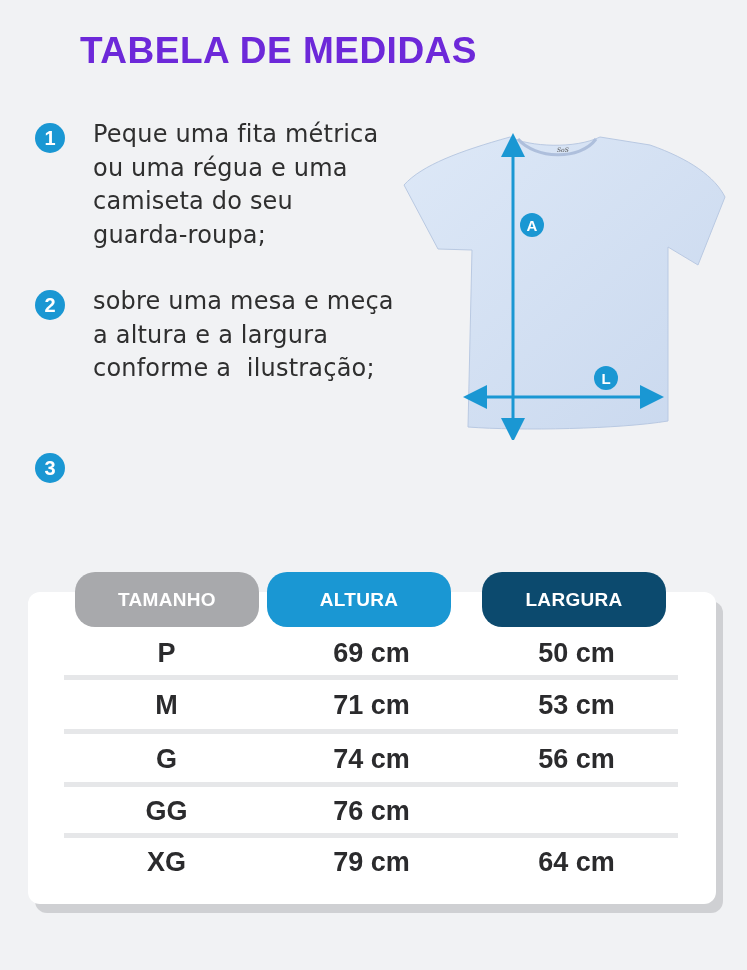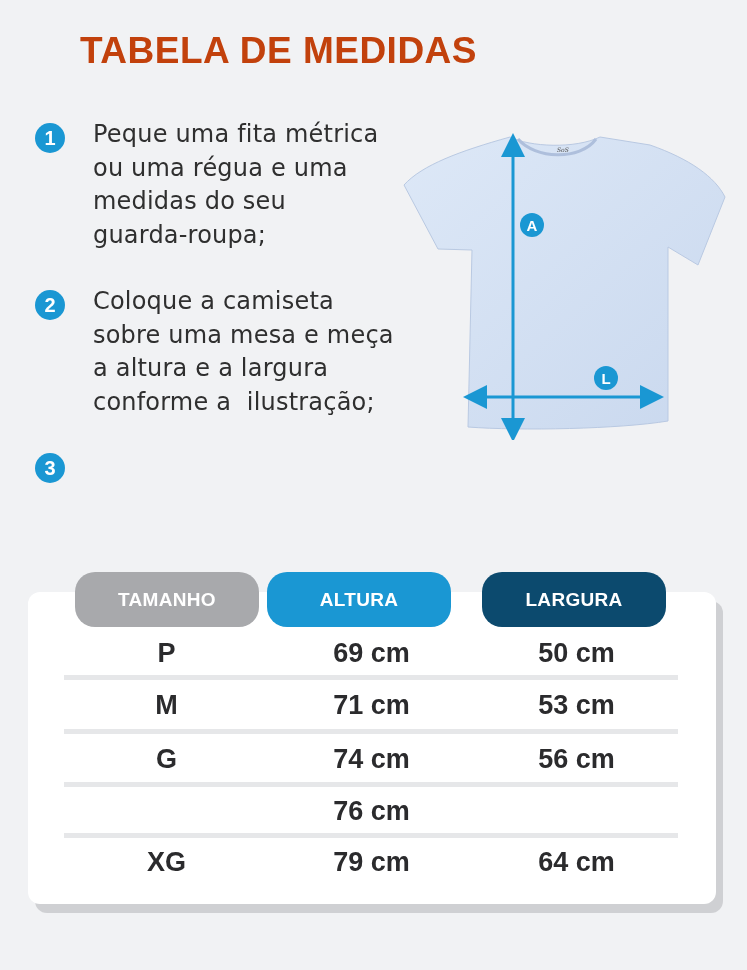--- a/index.html
+++ b/index.html
@@ -3,21 +3,21 @@
   <meta charset="utf-8">
   <style>
     * { box-sizing: border-box; margin: 0; padding: 0; }
     html, body { width: 747px; height: 970px; background: #f1f2f4; overflow: hidden; }
     body { position: relative; font-family: "DejaVu Sans", sans-serif; color: #2e2e2e; }
 
     .title {
       position: absolute; left: 80px; top: 30px;
       font-family: "Liberation Sans", sans-serif;
       font-weight: bold; font-size: 37px; letter-spacing: 0.5px;
-      color: #c2410c;
+      color: #6d28d9;
     }
 
     .step { position: absolute; left: 35px; display: flex; }
     .step .badge {
       width: 30px; height: 30px; border-radius: 50%;
       background: #1a97d3; color: #fff;
       font-family: "Liberation Sans", sans-serif; font-weight: bold; font-size: 20px;
       display: flex; align-items: center; justify-content: center;
       margin-top: 5px; flex-shrink: 0;
     }
@@ -61,29 +61,28 @@
 </head>
 <body>
 
 <div class="title">TABELA DE MEDIDAS</div>
 
 <div class="step" id="step1">
   <div class="badge">1</div>
   <div class="text">
     <span>Peque uma fita métrica</span>
     <span>ou uma régua e uma</span>
-    <span>medidas do seu</span>
+    <span>camiseta do seu</span>
     <span>guarda-roupa;</span>
   </div>
 </div>
 
 <div class="step" id="step2">
   <div class="badge">2</div>
   <div class="text">
-    <span>Coloque a camiseta</span>
     <span>sobre uma mesa e meça</span>
     <span>a altura e a largura</span>
     <span>conforme a  ilustração;</span>
   </div>
 </div>
 
 <div class="step" id="step3">
   <div class="badge">3</div>
 </div>
 
@@ -132,20 +131,21 @@
 <div class="divider" style="top:729px"></div>
 
 <div class="row" style="top:734px">
   <span class="c c0">G</span>
   <span class="c c1">74 cm</span>
   <span class="c c2">56 cm</span>
 </div>
 <div class="divider" style="top:782px"></div>
 
 <div class="row" style="top:786px">
+  <span class="c c0">GG</span>
   <span class="c c1">76 cm</span>
 </div>
 <div class="divider" style="top:833px"></div>
 
 <div class="row" style="top:837px">
   <span class="c c0">XG</span>
   <span class="c c1">79 cm</span>
   <span class="c c2">64 cm</span>
 </div>
 

